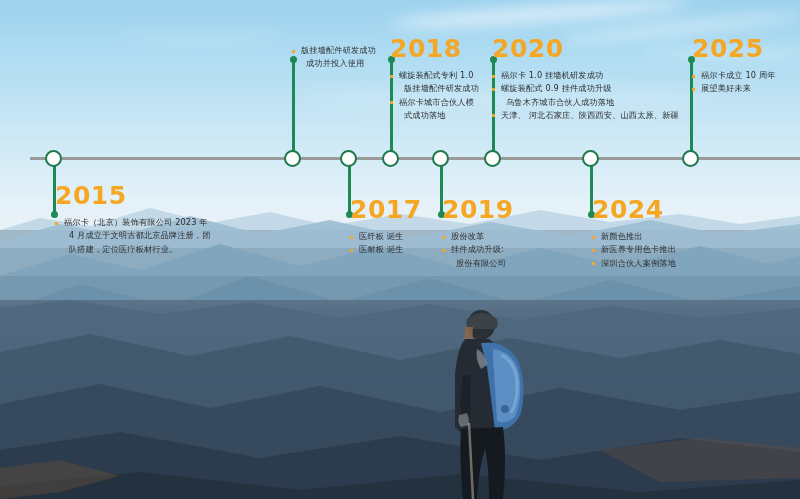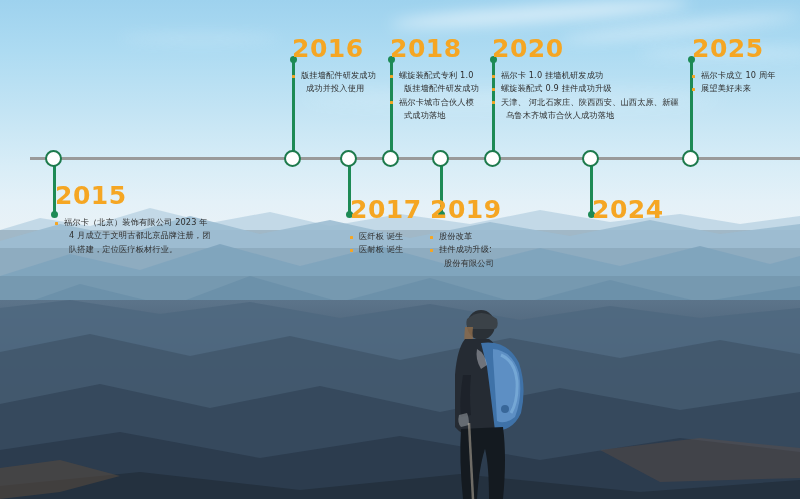--- a/index.html
+++ b/index.html
@@ -168,21 +168,20 @@
   <div class="node" style="left:45px"></div>
   <div class="node" style="left:284px"></div>
   <div class="node" style="left:340px"></div>
   <div class="node" style="left:382px"></div>
   <div class="node" style="left:432px"></div>
   <div class="node" style="left:484px"></div>
   <div class="node" style="left:582px"></div>
   <div class="node" style="left:682px"></div>
 
   <div class="block above" style="left:292px; top:36px; width:95px">
-    <div class="year">2016</div>
     <div class="bullets">
       <div class="bullet">版挂墙配件研发成功</div>
       <div class="bullet cont">成功并投入使用</div>
     </div>
   </div>
 
   <div class="block above" style="left:390px; top:36px; width:100px">
     <div class="year">2018</div>
     <div class="bullets">
       <div class="bullet">螺旋装配式专利 1.0</div>
@@ -190,22 +189,22 @@
       <div class="bullet">福尔卡城市合伙人模</div>
       <div class="bullet cont">式成功落地</div>
     </div>
   </div>
 
   <div class="block above" style="left:492px; top:36px; width:205px">
     <div class="year">2020</div>
     <div class="bullets">
       <div class="bullet">福尔卡 1.0 挂墙机研发成功</div>
       <div class="bullet">螺旋装配式 0.9 挂件成功升级</div>
+      <div class="bullet cont">乌鲁木齐城市合伙人成功落地</div>
       <div class="bullet">天津、 河北石家庄、陕西西安、山西太原、新疆</div>
-      <div class="bullet cont">乌鲁木齐城市合伙人成功落地</div>
     </div>
   </div>
 
   <div class="block above" style="left:692px; top:36px; width:100px">
     <div class="year">2025</div>
     <div class="bullets">
       <div class="bullet">福尔卡成立 10 周年</div>
       <div class="bullet">展望美好未来</div>
     </div>
   </div>
@@ -220,26 +219,31 @@
   </div>
 
   <div class="block below" style="left:350px; top:197px; width:82px">
     <div class="year">2017</div>
     <div class="bullets">
       <div class="bullet">医纤板 诞生</div>
       <div class="bullet">医耐板 诞生</div>
     </div>
   </div>
 
-  <div class="block below" style="left:430px; top:197px; width:110px">
+  <div class="block below" style="left:442px; top:197px; width:110px">
     <div class="year">2019</div>
     <div class="bullets">
       <div class="bullet">股份改革</div>
       <div class="bullet">挂件成功升级:</div>
       <div class="bullet cont">股份有限公司</div>
     </div>
   </div>
 
   <div class="block below" style="left:592px; top:197px; width:120px">
     <div class="year">2024</div>
+    <div class="bullets">
+      <div class="bullet">新颜色推出</div>
+      <div class="bullet">新医养专用色卡推出</div>
+      <div class="bullet">深圳合伙人案例落地</div>
+    </div>
   </div>
 
 </div>
 
 </body></html>

